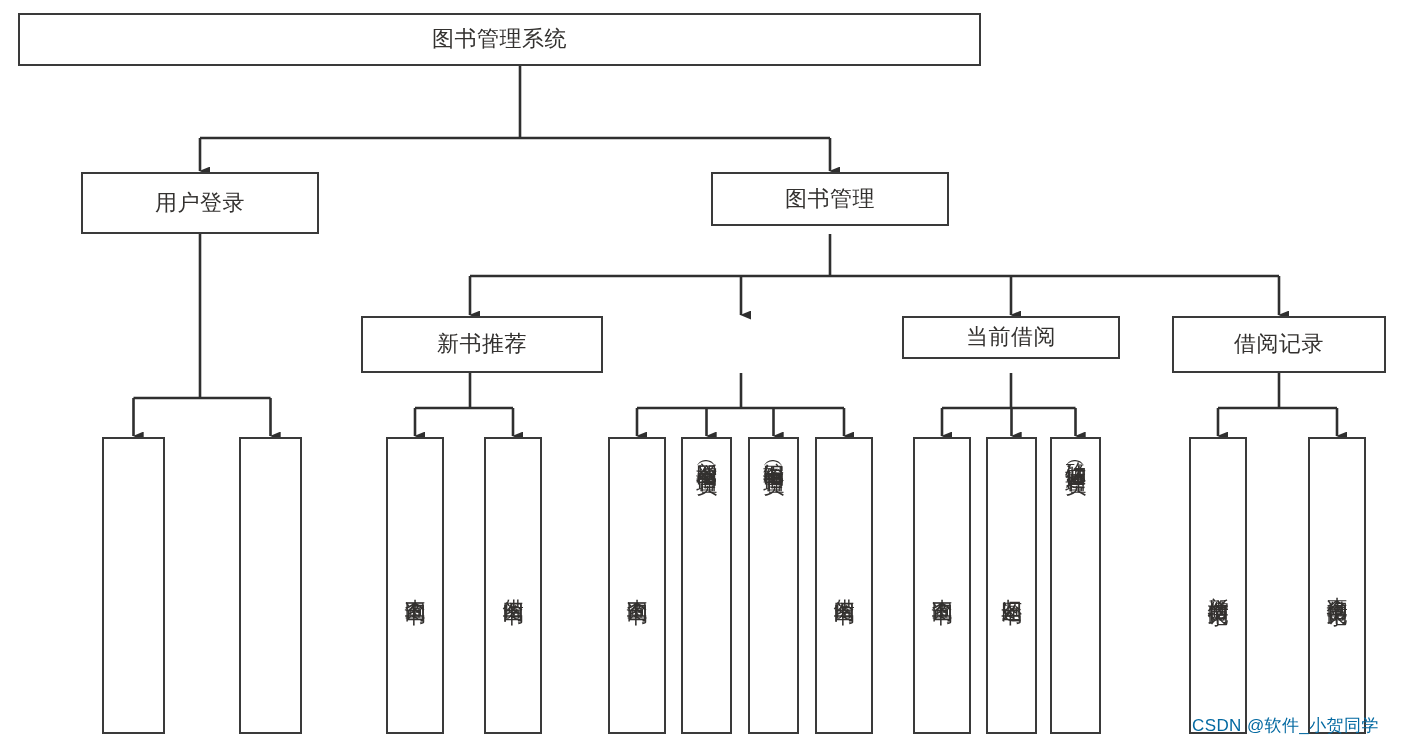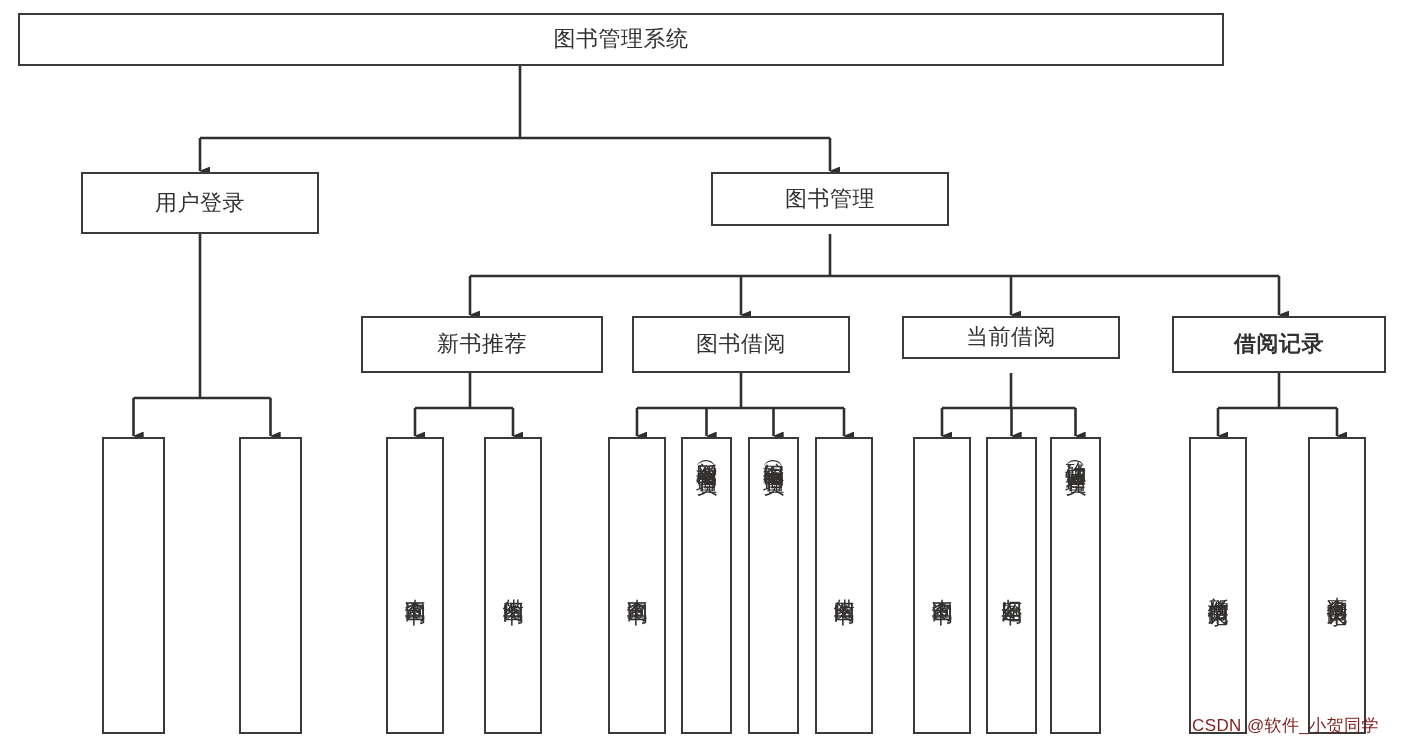--- a/index.html
+++ b/index.html
@@ -58,21 +58,21 @@
   .node-box.vertical.align-bottom {
     align-items: flex-end;
     padding-bottom: 6px;
   }
   .node-box.vertical.align-top {
     align-items: flex-start;
     padding-top: 6px;
   }
   .watermark {
     position: absolute;
-    color: #7f1d1d;
+    color: #0369a1;
     font-size: 17px;
     letter-spacing: 0.4px;
     white-space: nowrap;
     user-select: none;
   }
 </style>
 </head>
 <body>
 
 <div id="diagram-root">
@@ -113,41 +113,38 @@
         <path d="M 942 408 L 942 436" marker-end="url(#arrowhead)"></path>
         <path d="M 1011.5 408 L 1011.5 436" marker-end="url(#arrowhead)"></path>
         <path d="M 1075.5 408 L 1075.5 436" marker-end="url(#arrowhead)"></path>
         <path d="M 1279 373 L 1279 408"></path>
         <path d="M 1218 408 L 1337 408"></path>
         <path d="M 1218 408 L 1218 436" marker-end="url(#arrowhead)"></path>
         <path d="M 1337 408 L 1337 436" marker-end="url(#arrowhead)"></path>
       </g>
   </svg>
 
-  <div class="node-box" style="left: 18px; top: 13px; width: 1206px; height: 53px;">
+  <div class="node-box" style="left: 18px; top: 13px; width: 963px; height: 53px;">
     <span class="node-label">图书管理系统</span>
   </div>
 
   <div class="node-box" style="left: 81px; top: 172px; width: 238px; height: 62px;">
     <span class="node-label">用户登录</span>
   </div>
   <div class="node-box" style="left: 711px; top: 172px; width: 238px; height: 54px;">
     <span class="node-label">图书管理</span>
   </div>
 
   <div class="node-box" style="left: 361px; top: 316px; width: 242px; height: 57px;">
     <span class="node-label">新书推荐</span>
   </div>
-  <div class="node-box" style="left: 632px; top: 316px; width: 218px; height: 57px;">
-    <span class="node-label">图书借阅</span>
-  </div>
   <div class="node-box" style="left: 902px; top: 316px; width: 218px; height: 43px;">
     <span class="node-label">当前借阅</span>
   </div>
-  <div class="node-box" style="left: 1172px; top: 316px; width: 214px; height: 57px; font-weight: bold;">
+  <div class="node-box" style="left: 1172px; top: 316px; width: 214px; height: 57px;">
     <span class="node-label">借阅记录</span>
   </div>
 
   <div class="node-box vertical align-bottom" style="left: 102px; top: 437px; width: 63px; height: 297px;">
     <span class="node-label">用户登录</span>
   </div>
   <div class="node-box vertical align-bottom" style="left: 239px; top: 437px; width: 63px; height: 297px;">
     <span class="node-label">注销登录</span>
   </div>
 

